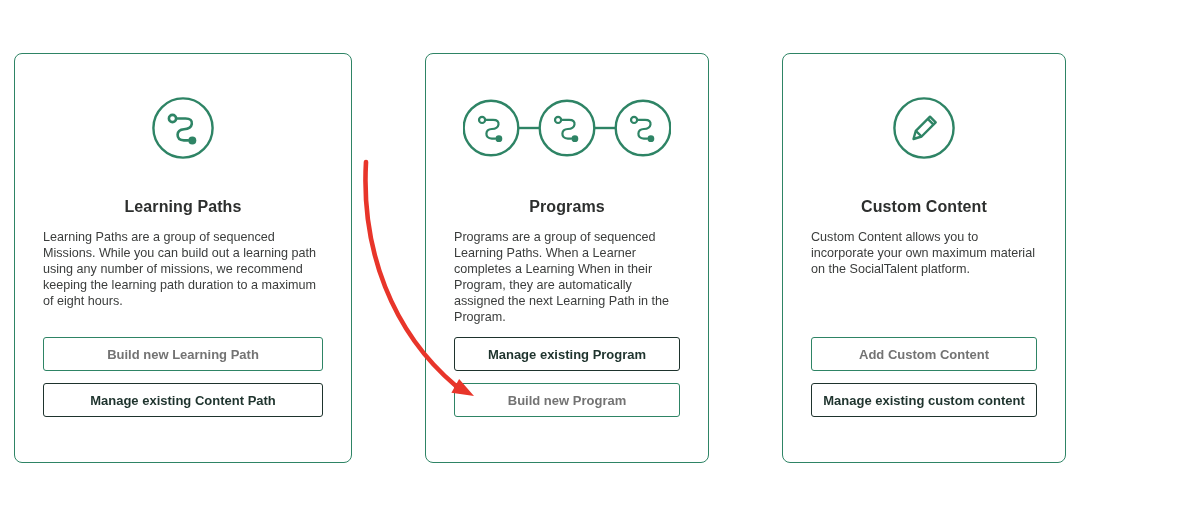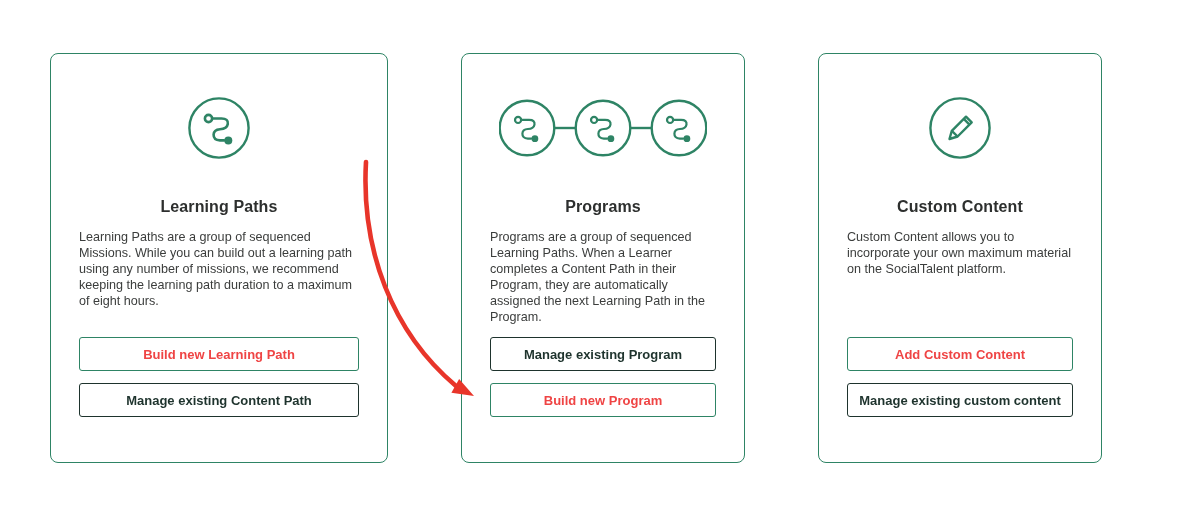--- a/index.html
+++ b/index.html
@@ -5,21 +5,21 @@
   html,body { margin:0; padding:0; background:#ffffff; }
   .stage {
     position:relative;
     width:1190px; height:519px;
     background:#ffffff;
     font-family:"Liberation Sans", sans-serif;
     overflow:hidden;
   }
   .cards {
     position:absolute; left:14px; top:53px;
-    display:flex; gap:73px;margin-left:36px;
+    display:flex; gap:73px;
   }
   .card {
     box-sizing:border-box;
     width:284px; height:410px;
     background:#ffffff;
     border:1px solid #2e8465;
     border-radius:8px;
     display:flex; flex-direction:column;
     padding:0 28px 45px 28px;
   }
@@ -48,21 +48,21 @@
   .btn {
     box-sizing:border-box;
     height:34px; width:100%;
     background:#ffffff;
     border-radius:3px;
     font-family:"Liberation Sans", sans-serif;
     font-size:13px; font-weight:700;
     cursor:pointer;
     display:flex; align-items:center; justify-content:center;
   }
-  .btn-primary   { border:1px solid #2e8465; color:#ef4444; }
+  .btn-primary   { border:1px solid #2e8465; color:#737373; }
   .btn-secondary { border:1px solid #1e332d; color:#1e332d; }
   .arrow-overlay {
     position:absolute; left:0; top:0;
     width:1190px; height:519px;
     pointer-events:none;
   }
   .defs-svg { position:absolute; width:0; height:0; }
   .icon-stroke { fill:none; stroke:#2e8465; }
 </style>
 </head>
@@ -106,21 +106,21 @@
             <circle cx="180" cy="32" r="27.3"></circle>
             <line x1="55.8" y1="32" x2="76.2" y2="32"></line>
             <line x1="131.8" y1="32" x2="152.2" y2="32"></line>
           </g>
           <use href="#squiggle-path" transform="translate(28,32) scale(0.85) translate(-32,-32)"></use>
           <use href="#squiggle-path" transform="translate(104,32) scale(0.85) translate(-32,-32)"></use>
           <use href="#squiggle-path" transform="translate(180,32) scale(0.85) translate(-32,-32)"></use>
         </svg>
       </div>
       <div class="card-title">Programs</div>
-      <div class="card-desc">Programs are a group of sequenced Learning Paths. When a Learner completes a Content Path in their Program, they are automatically assigned the next Learning Path in the Program.</div>
+      <div class="card-desc">Programs are a group of sequenced Learning Paths. When a Learner completes a Learning When in their Program, they are automatically assigned the next Learning Path in the Program.</div>
       <div class="card-buttons">
         <button class="btn btn-secondary">Manage existing Program</button>
         <button class="btn btn-primary">Build new Program</button>
       </div>
     </div>
 
     <div class="card">
       <div class="card-icon">
         <svg width="64" height="64" viewBox="0 0 64 64">
           <g class="icon-stroke" stroke-width="2.4" stroke-linejoin="round">

